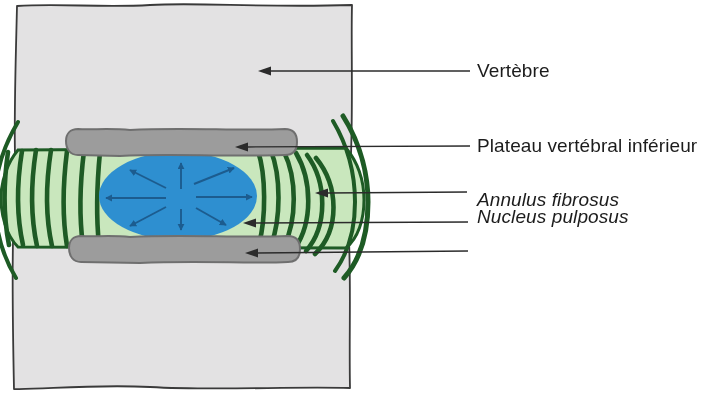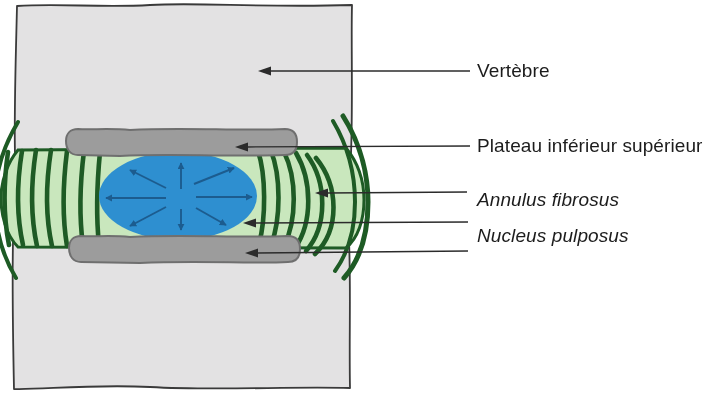--- a/index.html
+++ b/index.html
@@ -126,16 +126,16 @@
 
       <line class="leader" x1="255" y1="223" x2="468" y2="222"></line>
       <polygon class="leader-head" points="243,223 256,218.5 256,227.5"></polygon>
 
       <line class="leader" x1="257" y1="253" x2="468" y2="251"></line>
       <polygon class="leader-head" points="245,253 258,248.5 258,257.5"></polygon>
     </g>
   </svg>
 
   <div class="label" style="top:59px">Vertèbre</div>
-  <div class="label" style="top:134px">Plateau inférieur supérieur</div>
+  <div class="label" style="top:134px">Plateau vertébral inférieur</div>
   <div class="label italic" style="top:188px">Annulus fibrosus</div>
-  <div class="label italic" style="top:224px">Nucleus pulposus</div>
+  <div class="label italic" style="top:205px">Nucleus pulposus</div>
 </div>
 
 </body></html>

